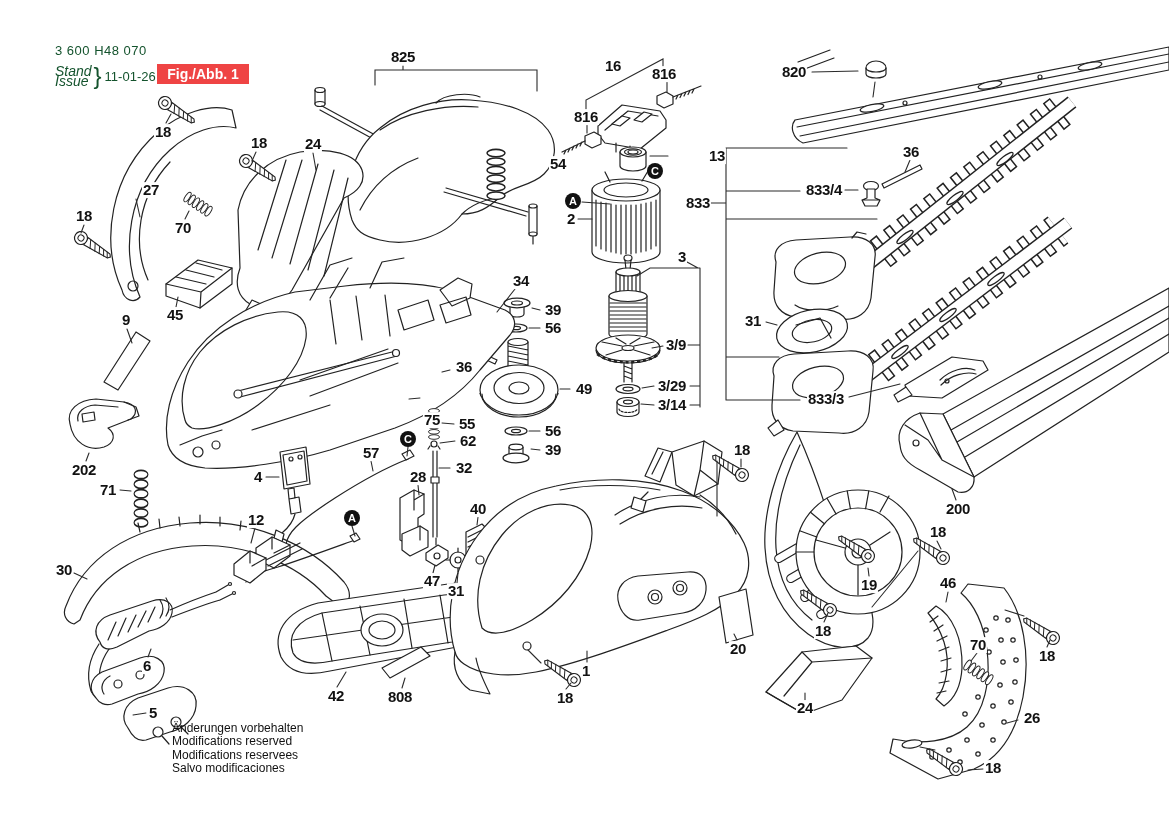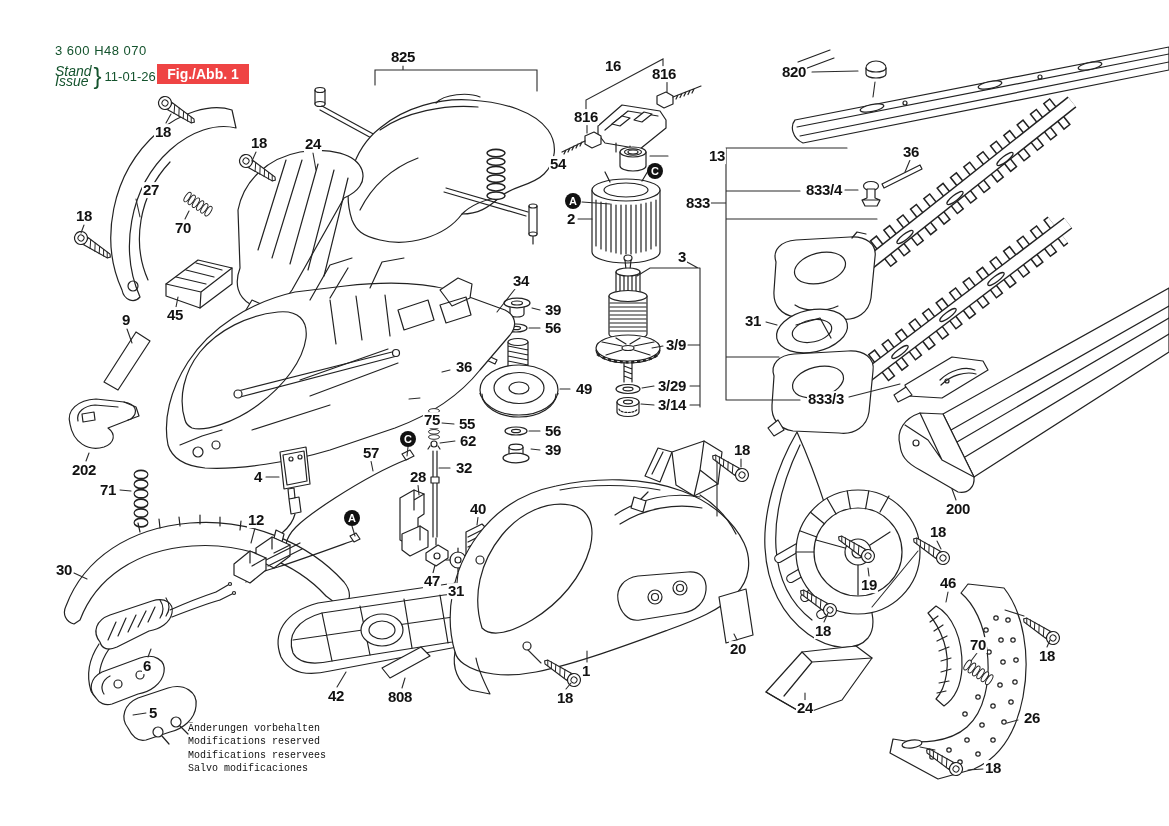--- a/index.html
+++ b/index.html
@@ -19,21 +19,21 @@
   .badge{position:absolute;transform:translate(-50%,-50%);width:16px;height:16px;border-radius:50%;
       background:#111;color:#fff;font:bold 11px/16px "Liberation Sans",sans-serif;text-align:center;}
   .hdr{position:absolute;left:55px;top:43px;color:#14532d;}
   .pn{font-size:13px;letter-spacing:0.5px;}
   .standrow{display:flex;align-items:center;margin-top:4px;}
   .si{display:flex;flex-direction:column;font-size:14px;line-height:10px;font-style:italic;}
   .brace{font-size:24px;font-weight:400;margin:0 3px 0 2px;}
   .date{font-size:13px;}
   .figbox{position:absolute;left:157px;top:64px;width:92px;height:20px;background:#ef4444;color:#fff;
       font:bold 14px/20px "Liberation Sans",sans-serif;text-align:center;}
-  .notes{position:absolute;left:188px;top:722px;font-size:10px;line-height:13.4px;color:#111;font-family:Liberation Mono, monospace;}
+  .notes{position:absolute;left:172px;top:722px;font-size:12px;line-height:13.4px;color:#111;}
 </style>
 </head>
 <body>
 
 <div id="stage">
 
 <svg id="art" width="1169" height="826" viewBox="0 0 1169 826">
   <defs>
     <g id="sc">
       <path d="M6,-4.2 L33,-2.4 L35,0 L33,2.4 L6,4.2 Z" fill="#fff" stroke="#222" stroke-width="1.1"></path>

